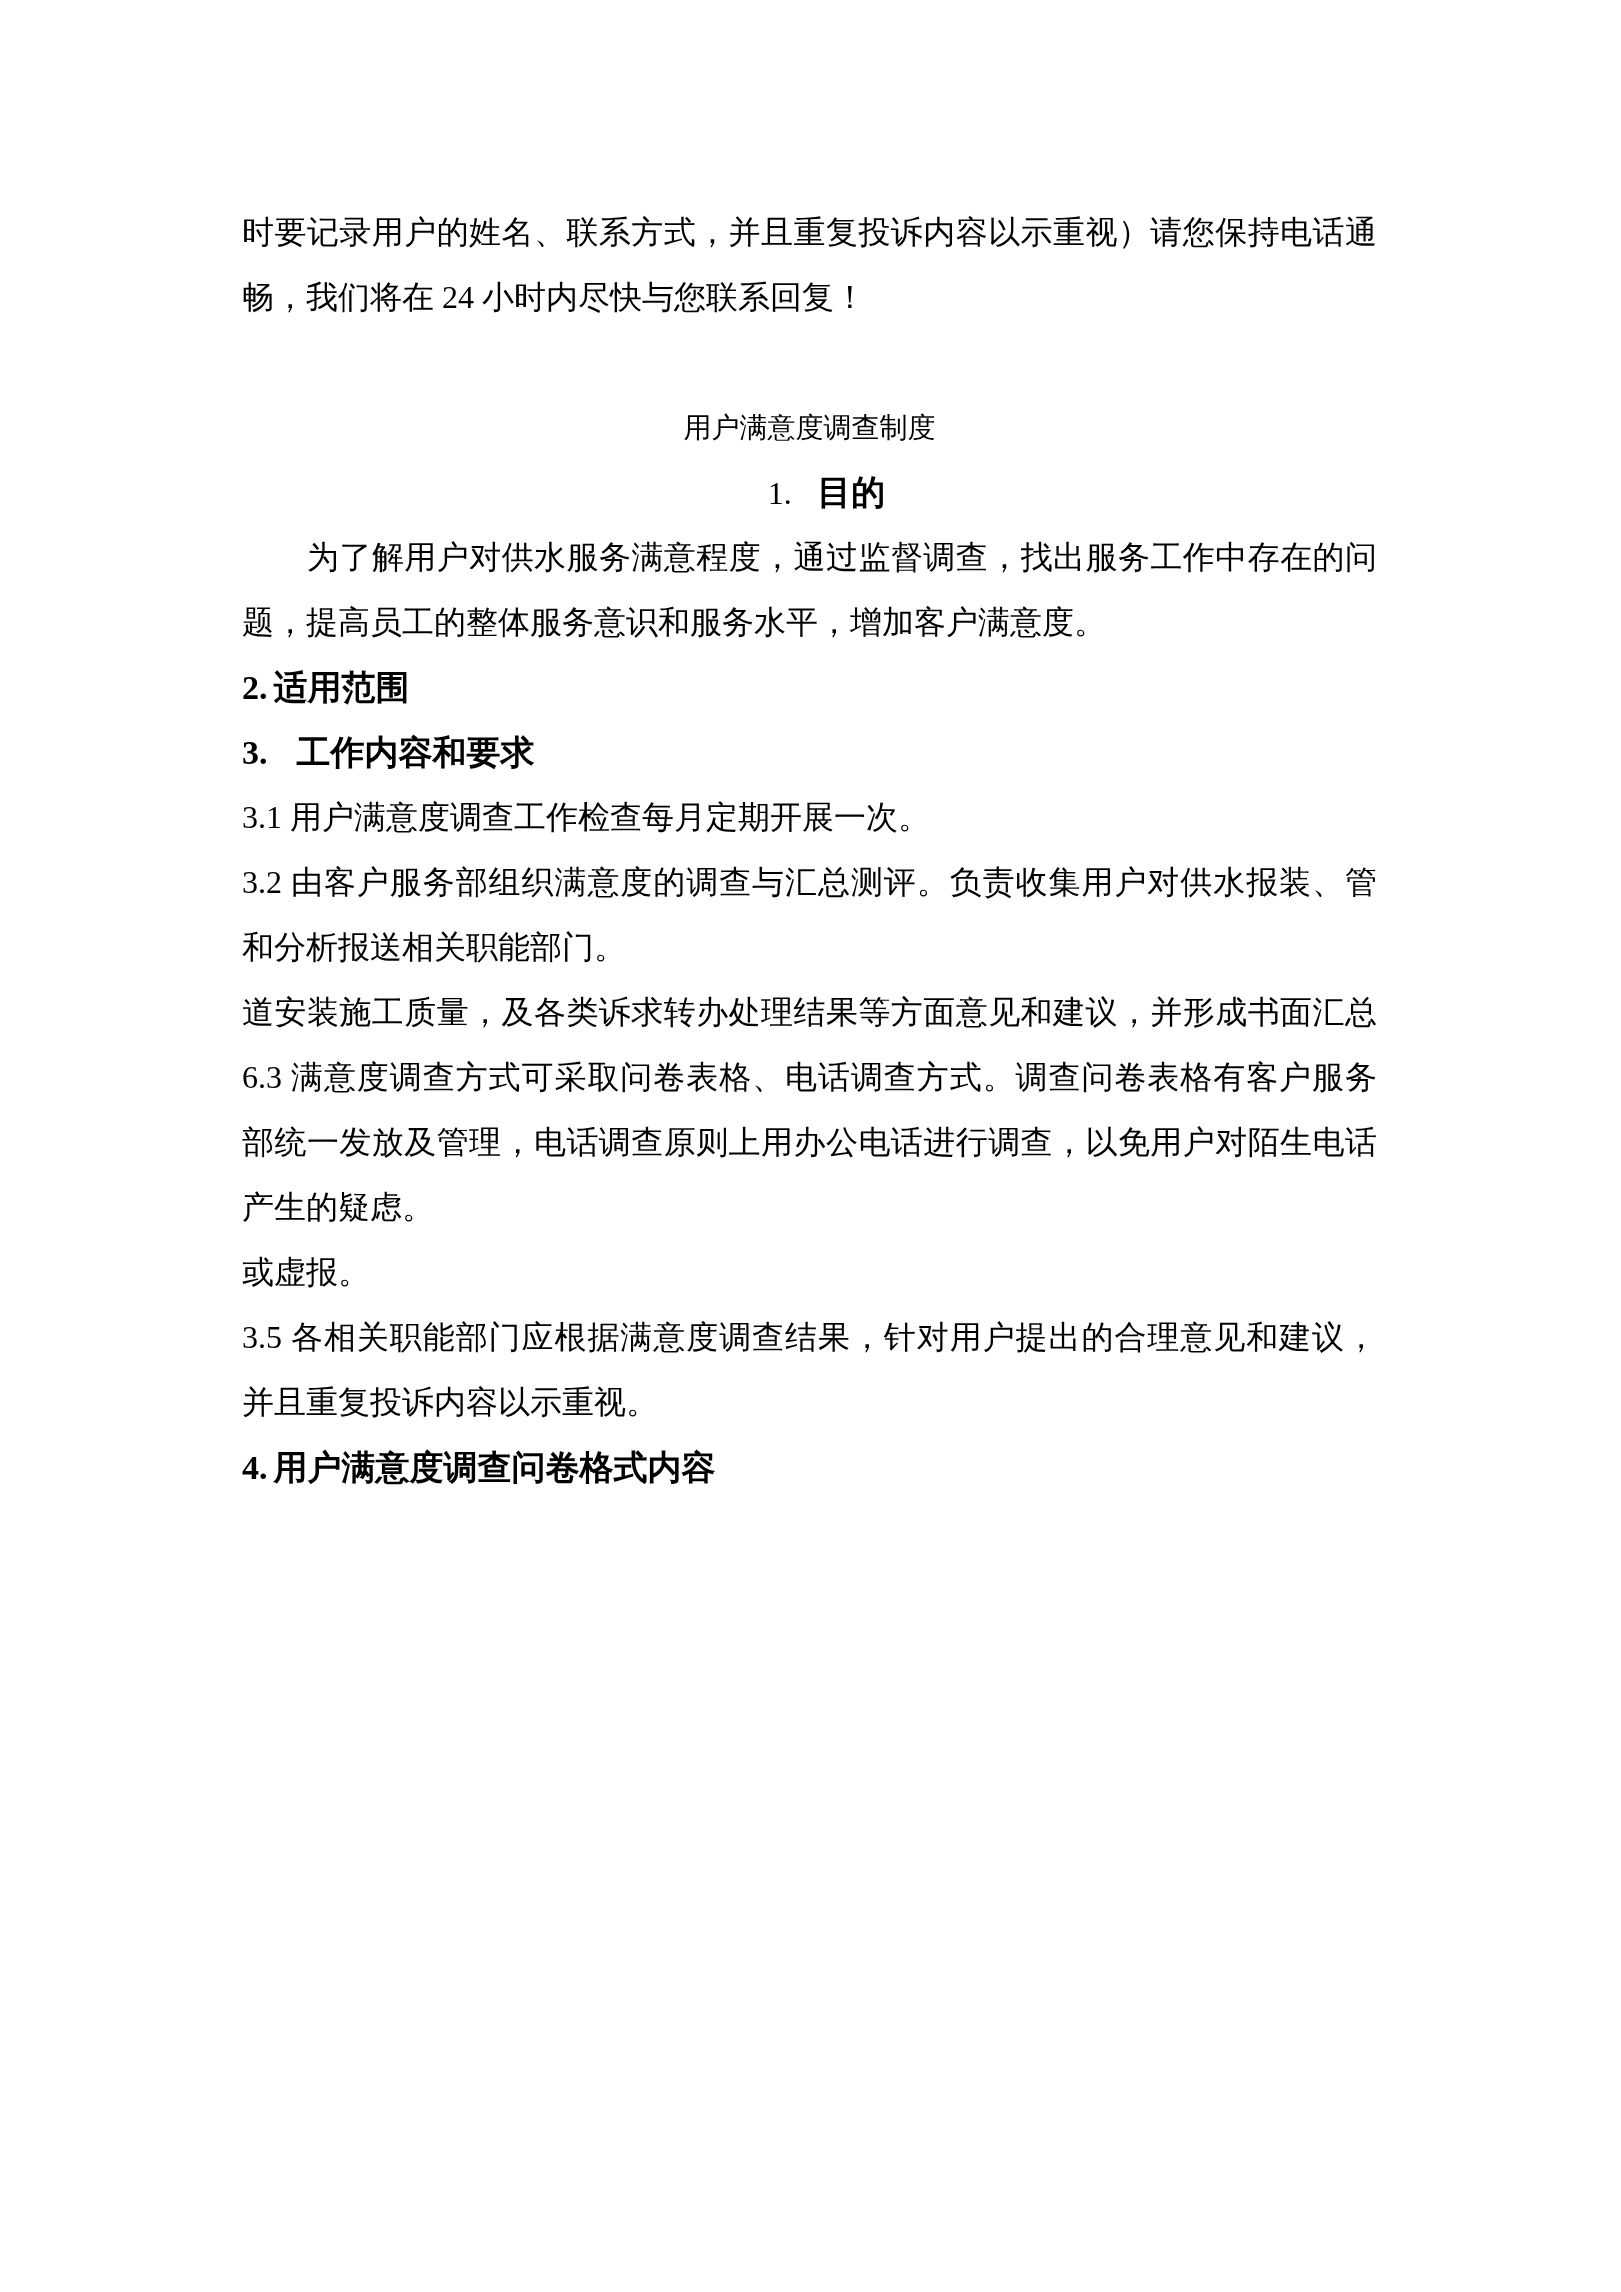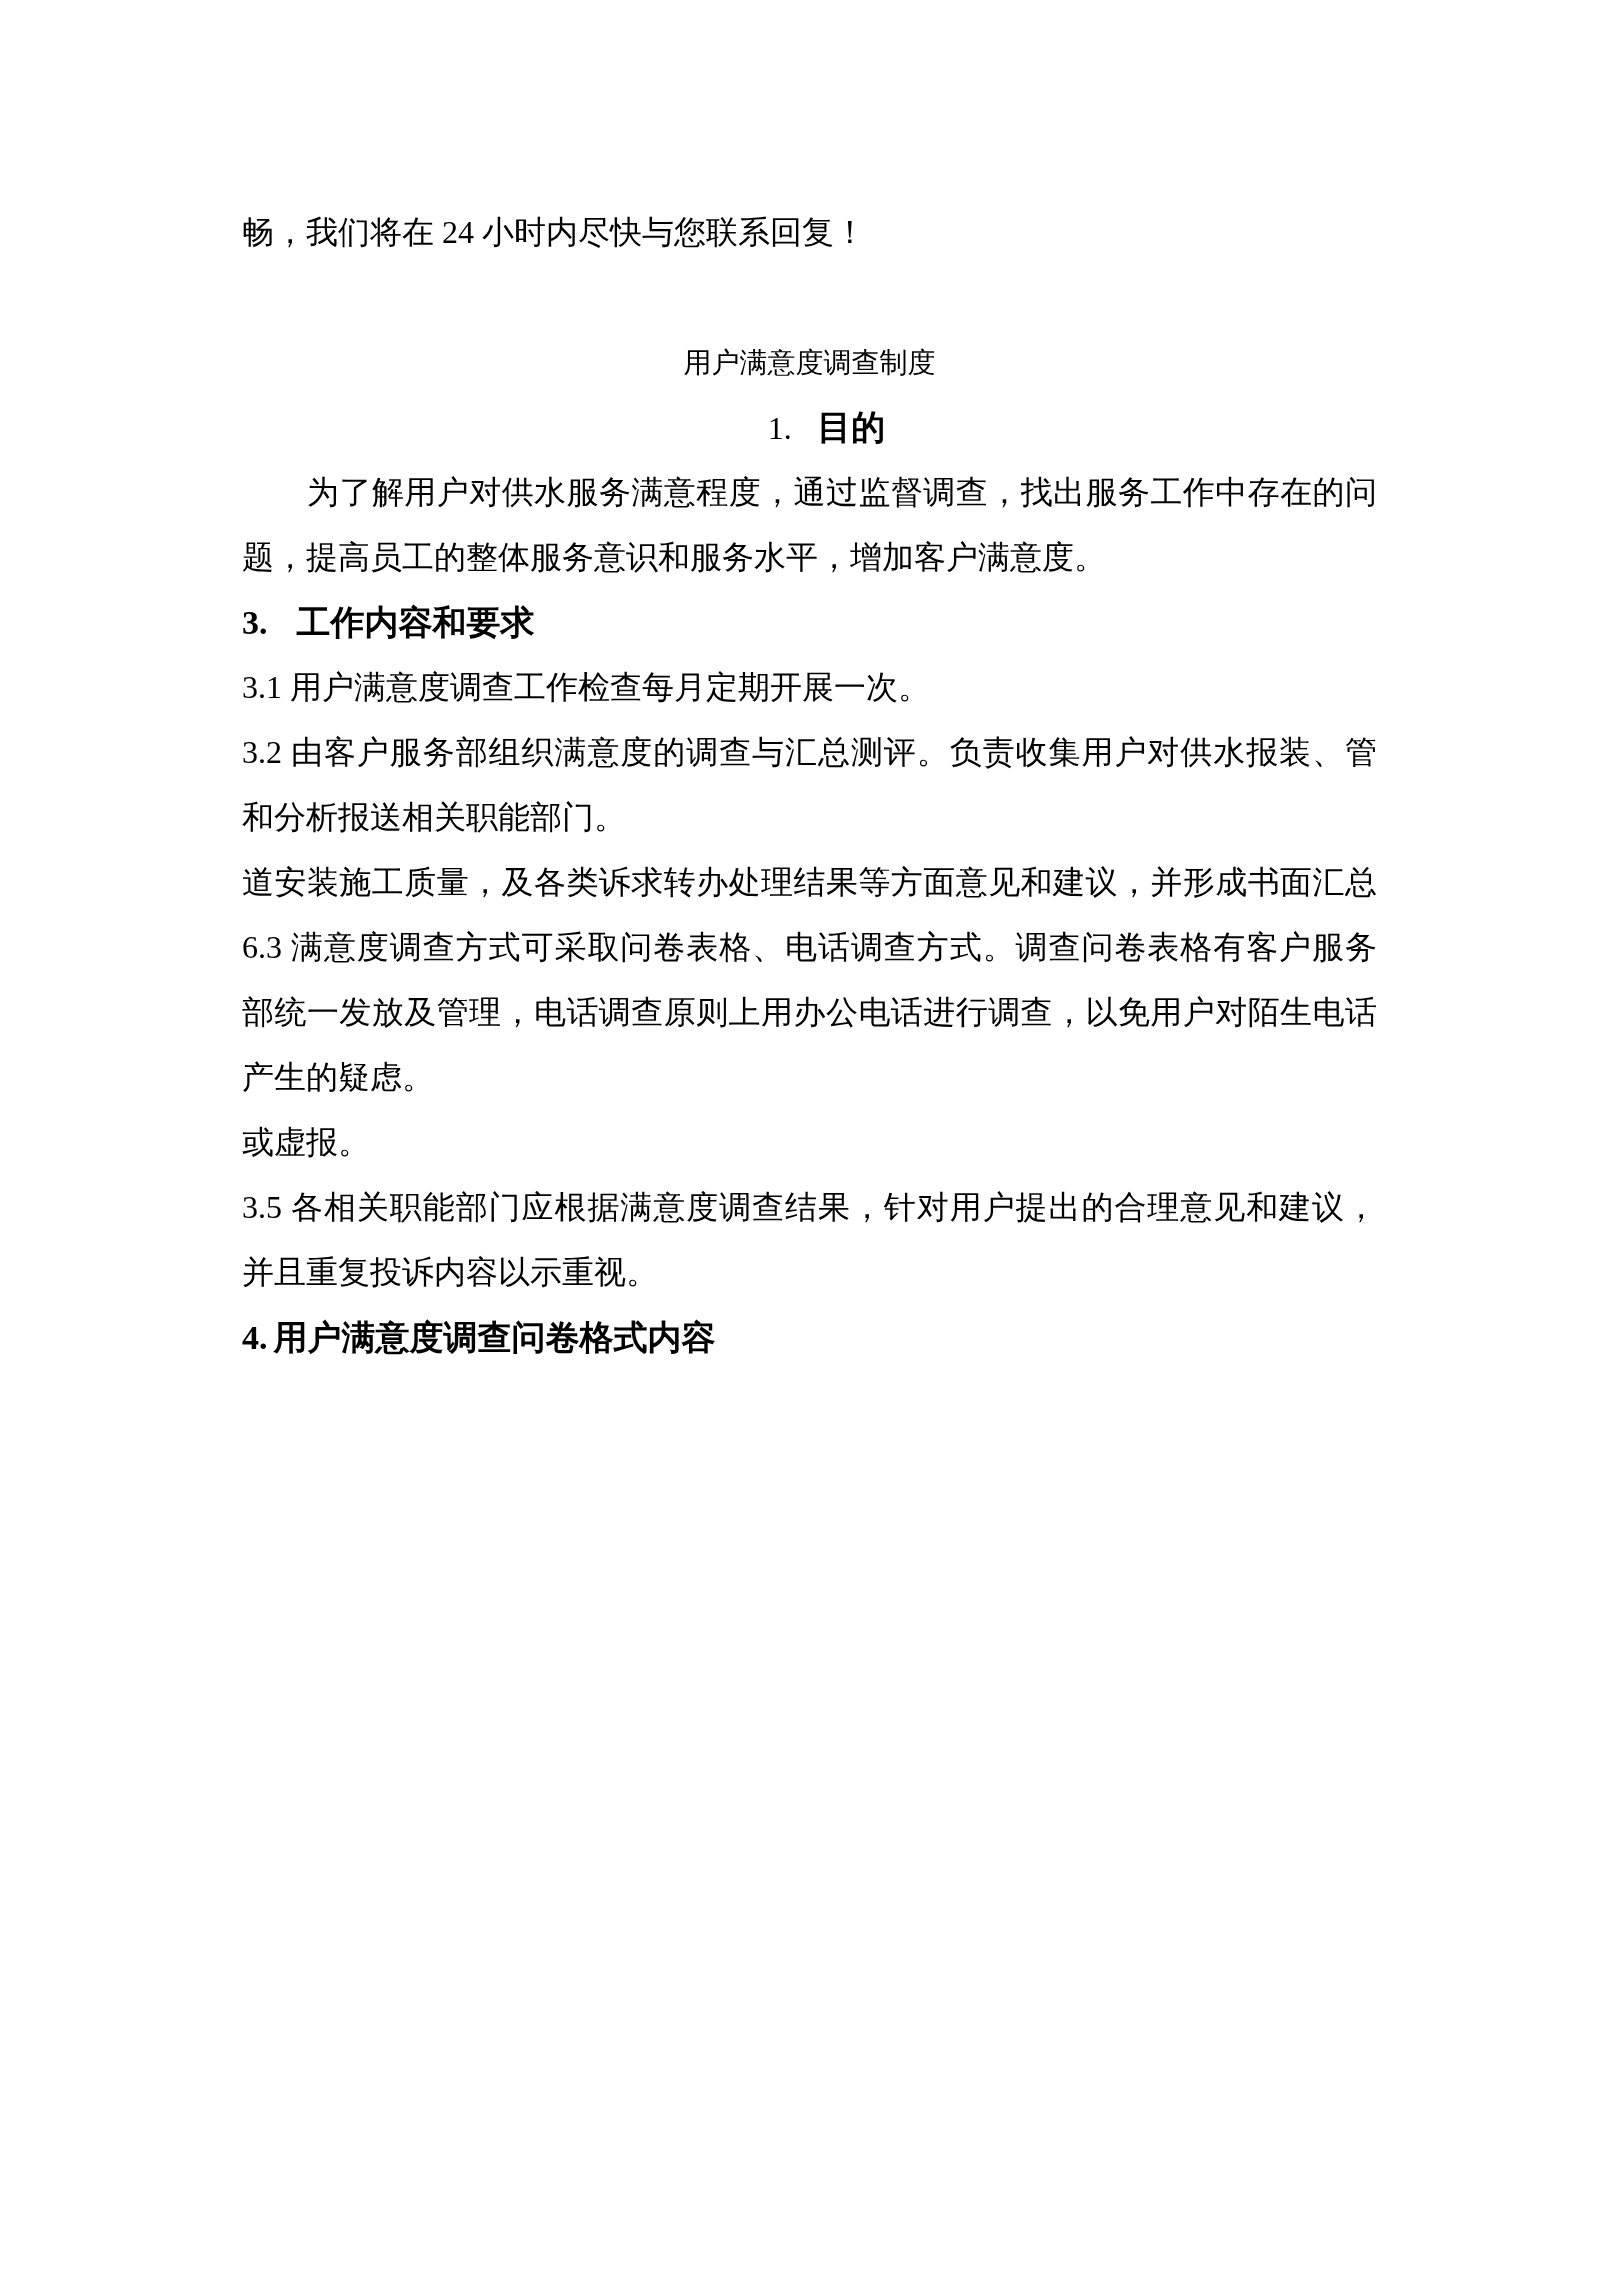--- a/index.html
+++ b/index.html
@@ -59,26 +59,28 @@
   }
   .line.h2 .num { margin-right: 5.9px; }
   .line.h3 .num { margin-right: 29px; }
   .line.h4 .num { margin-right: 5.9px; }
 </style>
 </head>
 <body>
 
 <div class="page">
   <div class="content">
+      <div class="line body j">时要记录用户的姓名、联系方式，并且重复投诉内容以示重视）请您保持电话通</div>
       <div class="line body">畅，我们将在 24 小时内尽快与您联系回复！</div>
       <div class="line blank"></div>
       <div class="line title">用户满意度调查制度</div>
       <div class="line h1"><span class="num">1.</span><span class="lbl">目的</span></div>
       <div class="line body j" style="padding-left: 65px;">为了解用户对供水服务满意程度，通过监督调查，找出服务工作中存在的问</div>
       <div class="line body">题，提高员工的整体服务意识和服务水平，增加客户满意度。</div>
+      <div class="line h2"><span class="num">2.</span><span class="lbl">适用范围</span></div>
       <div class="line h3"><span class="num">3.</span><span class="lbl">工作内容和要求</span></div>
       <div class="line body">3.1 用户满意度调查工作检查每月定期开展一次。</div>
       <div class="line body j">3.2 由客户服务部组织满意度的调查与汇总测评。负责收集用户对供水报装、管</div>
       <div class="line body">和分析报送相关职能部门。</div>
       <div class="line body j">道安装施工质量，及各类诉求转办处理结果等方面意见和建议，并形成书面汇总</div>
       <div class="line body j">6.3 满意度调查方式可采取问卷表格、电话调查方式。调查问卷表格有客户服务</div>
       <div class="line body j">部统一发放及管理，电话调查原则上用办公电话进行调查，以免用户对陌生电话</div>
       <div class="line body">产生的疑虑。</div>
       <div class="line body">或虚报。</div>
       <div class="line body j">3.5 各相关职能部门应根据满意度调查结果，针对用户提出的合理意见和建议，</div>

